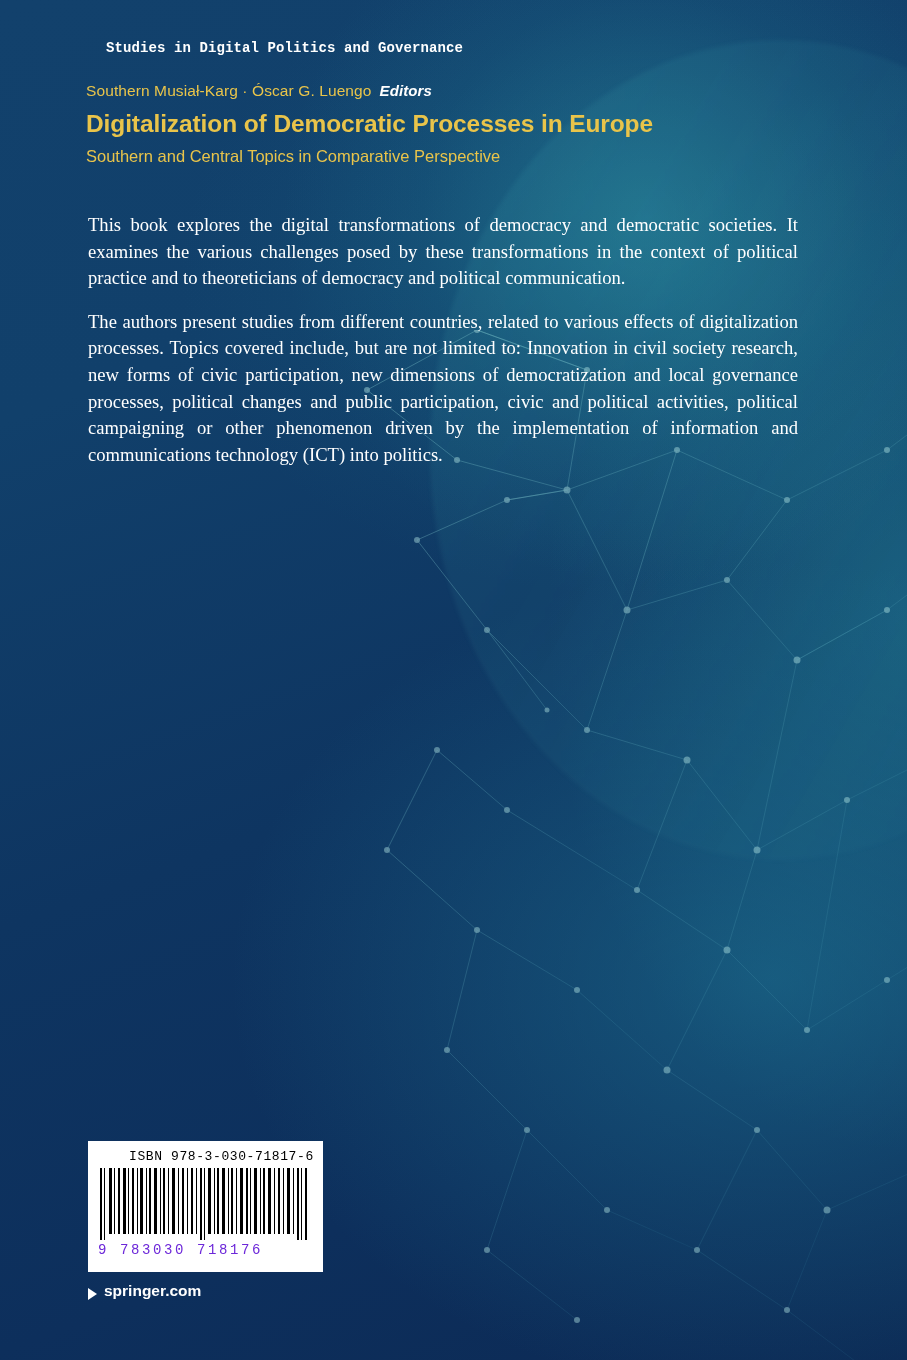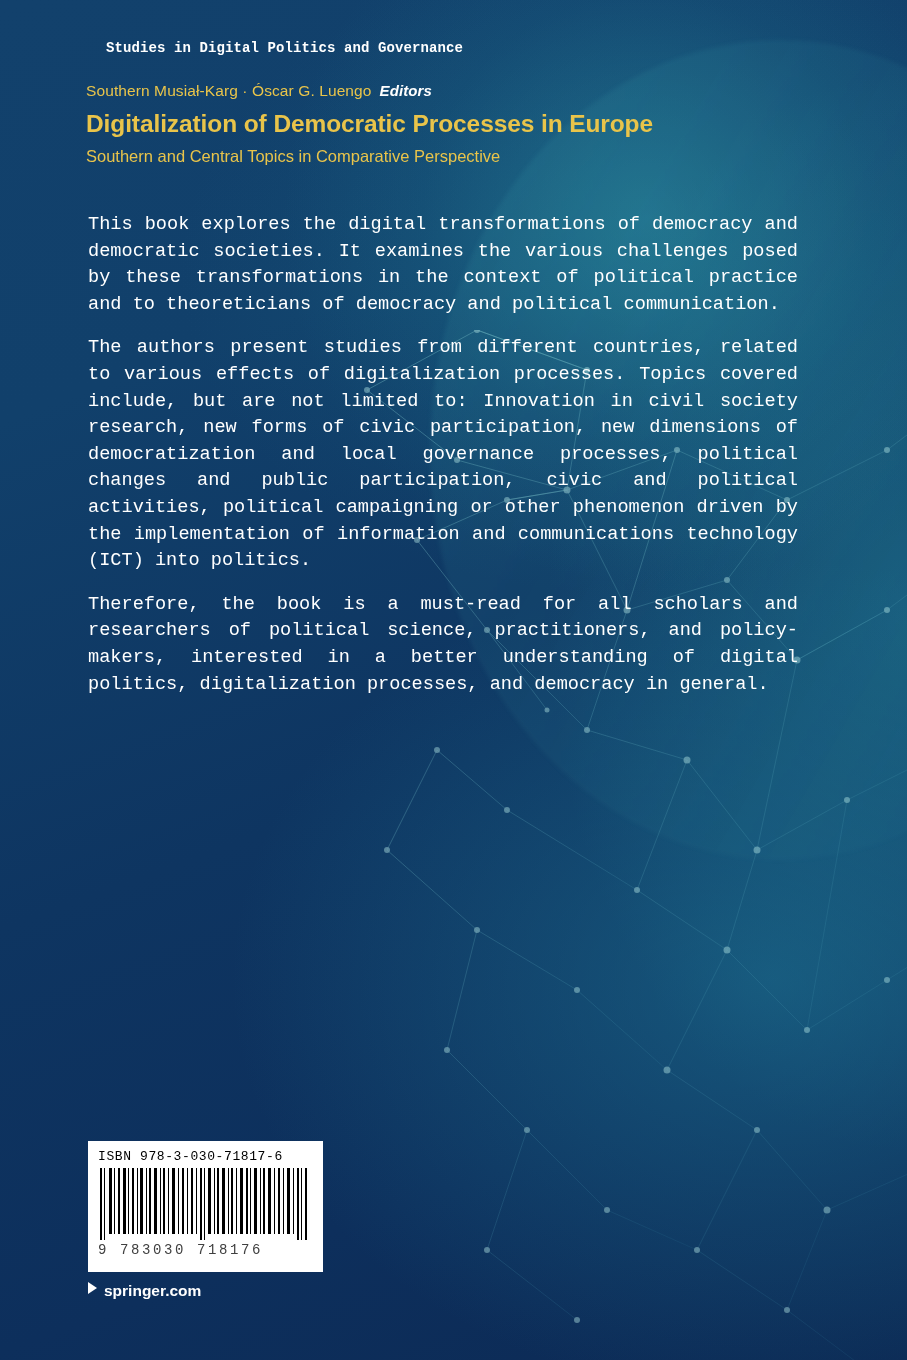--- a/index.html
+++ b/index.html
@@ -81,21 +81,21 @@
     font-family: "Liberation Sans", sans-serif;
     font-size: 16.5px;
     color: #e9c44a;
     letter-spacing: 0px;
   }
 
   .blurb {
     position:absolute; left:88px; top:212px;
     width: 710px;
     color: #ffffff;
-    font-family: Liberation Mono, monospace;
+    font-family: Liberation Serif, serif;
     font-size: 18.6px;
     line-height: 26.6px;
     text-align: justify;
   }
   .blurb p { margin-bottom: 17px; }
   .blurb p:last-child { margin-bottom: 0; }
 
   
   .barcode-box {
     position:absolute; left:88px; top:1141px;
@@ -103,38 +103,39 @@
     background:#ffffff;
     padding: 8px 10px 6px 10px;
   }
   .isbn-text {
     font-family: "Liberation Mono", monospace;
     font-size: 13px;
     color:#000;
     letter-spacing: 0.6px;
     white-space: nowrap;
     margin-bottom: 4px;
+    margin-left: 31px;
   }
   .bars { height: 72px; width: 100%; display:block; }
   .isbn-digits {
     font-family: "Liberation Mono", monospace;
     font-size: 14px;
-    color:#404040;
+    color:#6d28d9;
     letter-spacing: 2.6px;
     margin-top: 2px;
     white-space: nowrap;
   }
 
   .springer {
     position:absolute; left:88px; top:1282px;
     font-family: "Liberation Sans", sans-serif;
     font-weight: bold;
     font-size: 15.5px;
     color:#ffffff;
-    display:flex; align-items:flex-start; gap:7px;
+    display:flex; align-items:flex-end; gap:7px;
   }
   .tri {
     width:0;height:0;
     border-left: 9px solid #ffffff;
     border-top: 6px solid transparent;
     border-bottom: 6px solid transparent;
     display:inline-block;
   }
 </style>
 </head>
@@ -208,21 +209,20 @@
     <div class="editors">
       <span>Southern Musiał-Karg · Óscar G. Luengo</span><span class="role">Editors</span>
     </div>
 
     <div class="booktitle">Digitalization of Democratic Processes in Europe</div>
     <div class="subtitle">Southern and Central Topics in Comparative Perspective</div>
 
     <div class="blurb">
       <p>This book explores the digital transformations of democracy and democratic societies. It examines the various challenges posed by these transformations in the context of political practice and to theoreticians of democracy and political communication.</p>
       <p>The authors present studies from different countries, related to various effects of digitalization processes. Topics covered include, but are not limited to: Innovation in civil society research, new forms of civic participation, new dimensions of democratization and local governance processes, political changes and public participation, civic and political activities, political campaigning or other phenomenon driven by the implementation of information and communications technology (ICT) into politics.</p>
-      <p>Therefore, the book is a must-read for all scholars and researchers of political science, practitioners, and policy-makers, interested in a better understanding of digital politics, digitalization processes, and democracy in general.</p>
     </div>
 
     <div class="barcode-box">
       <div class="isbn-text">ISBN  978-3-030-71817-6</div>
       <svg class="bars" viewBox="0 0 215 72" preserveAspectRatio="none" xmlns="http://www.w3.org/2000/svg">
         <g fill="#000000">
           <rect x="2" y="0" width="2" height="72"></rect>
             <rect x="6" y="0" width="1" height="72"></rect>
           <rect x="11" y="0" width="3" height="66"></rect>
             <rect x="16" y="0" width="1" height="66"></rect>

